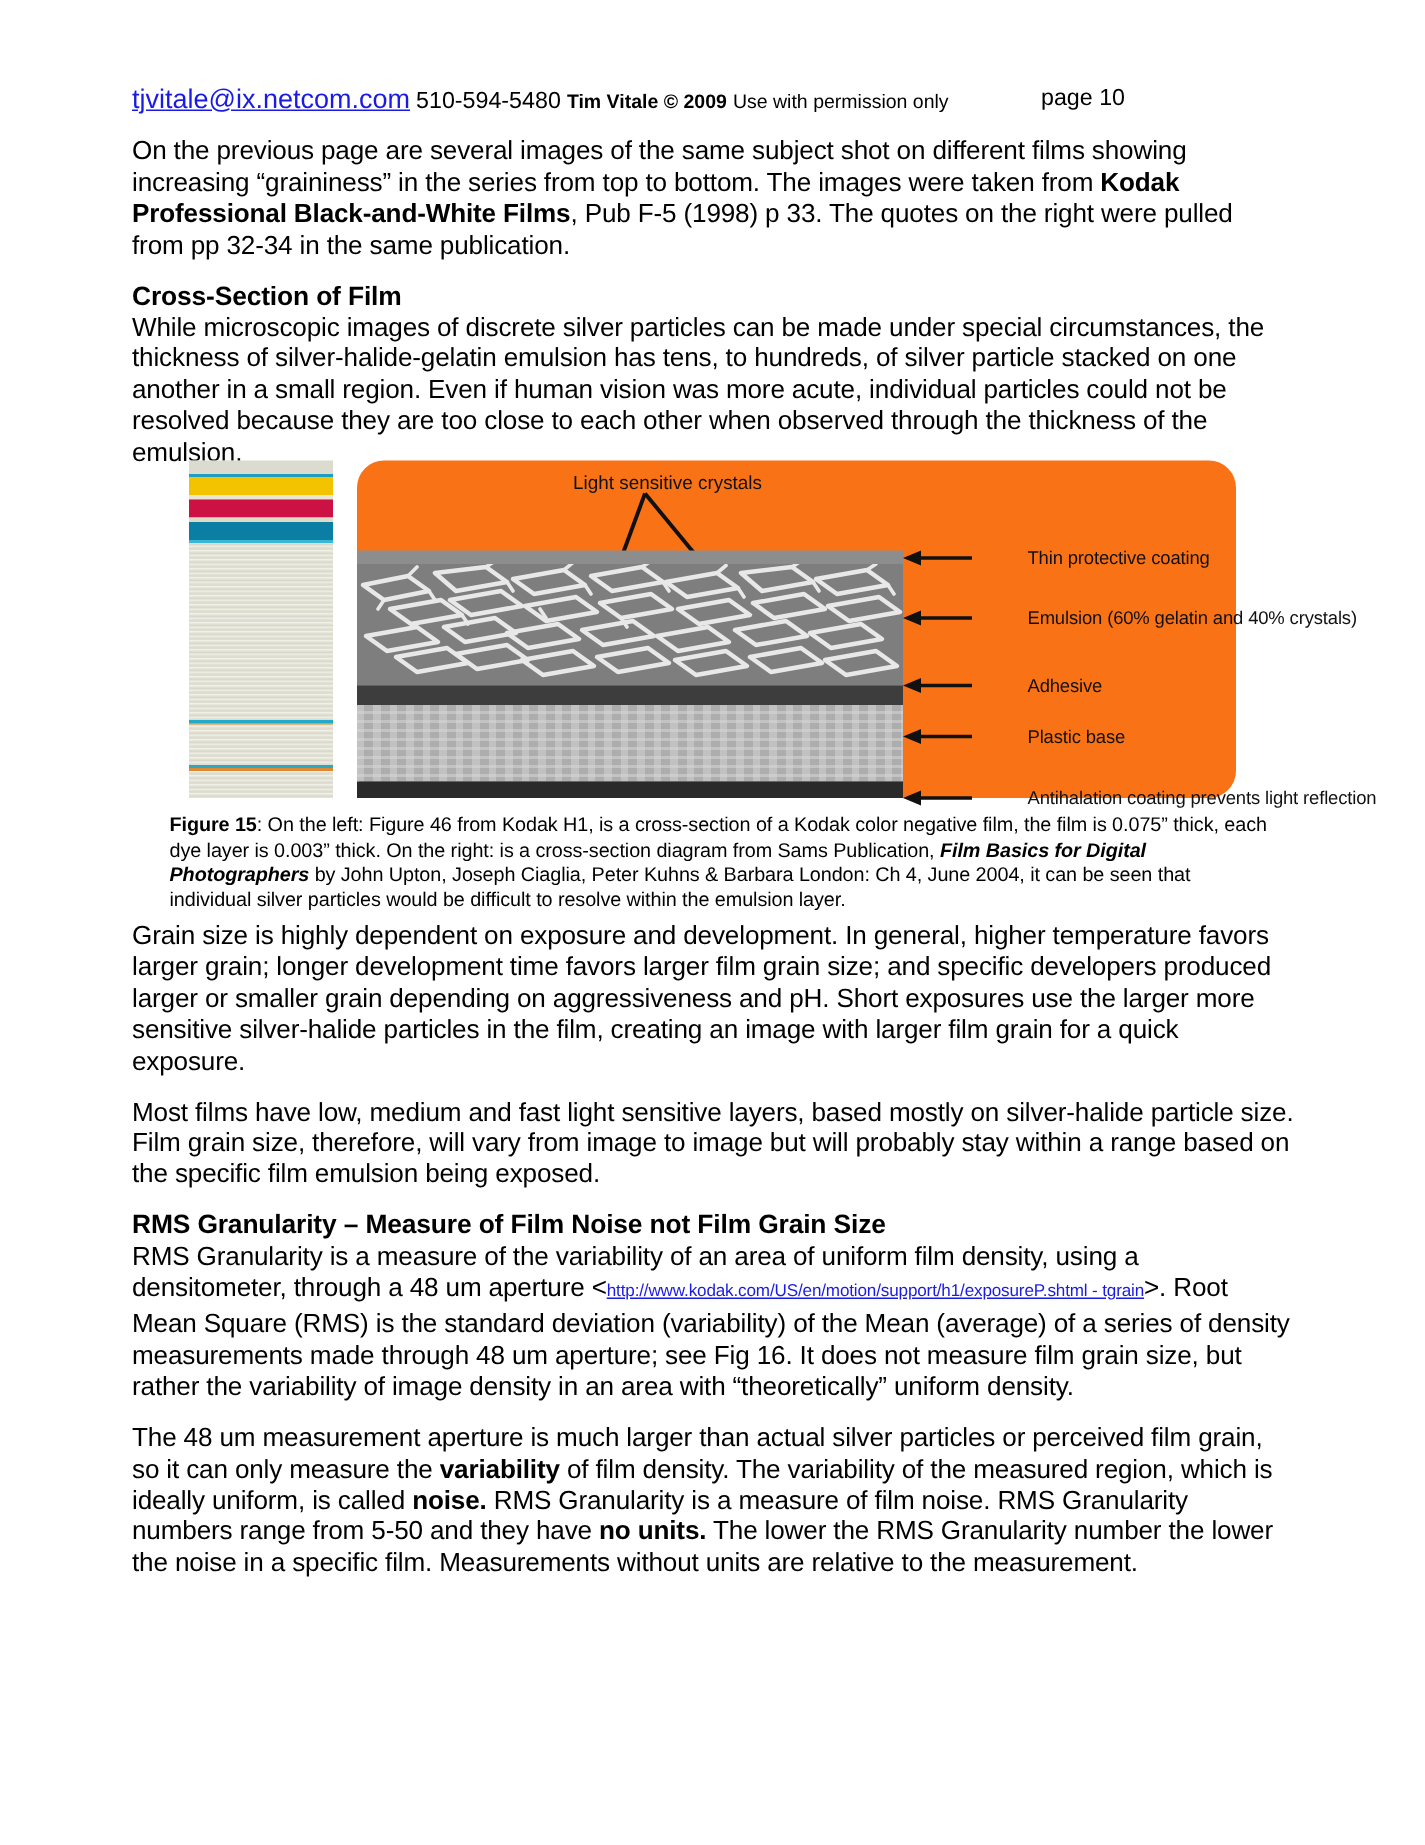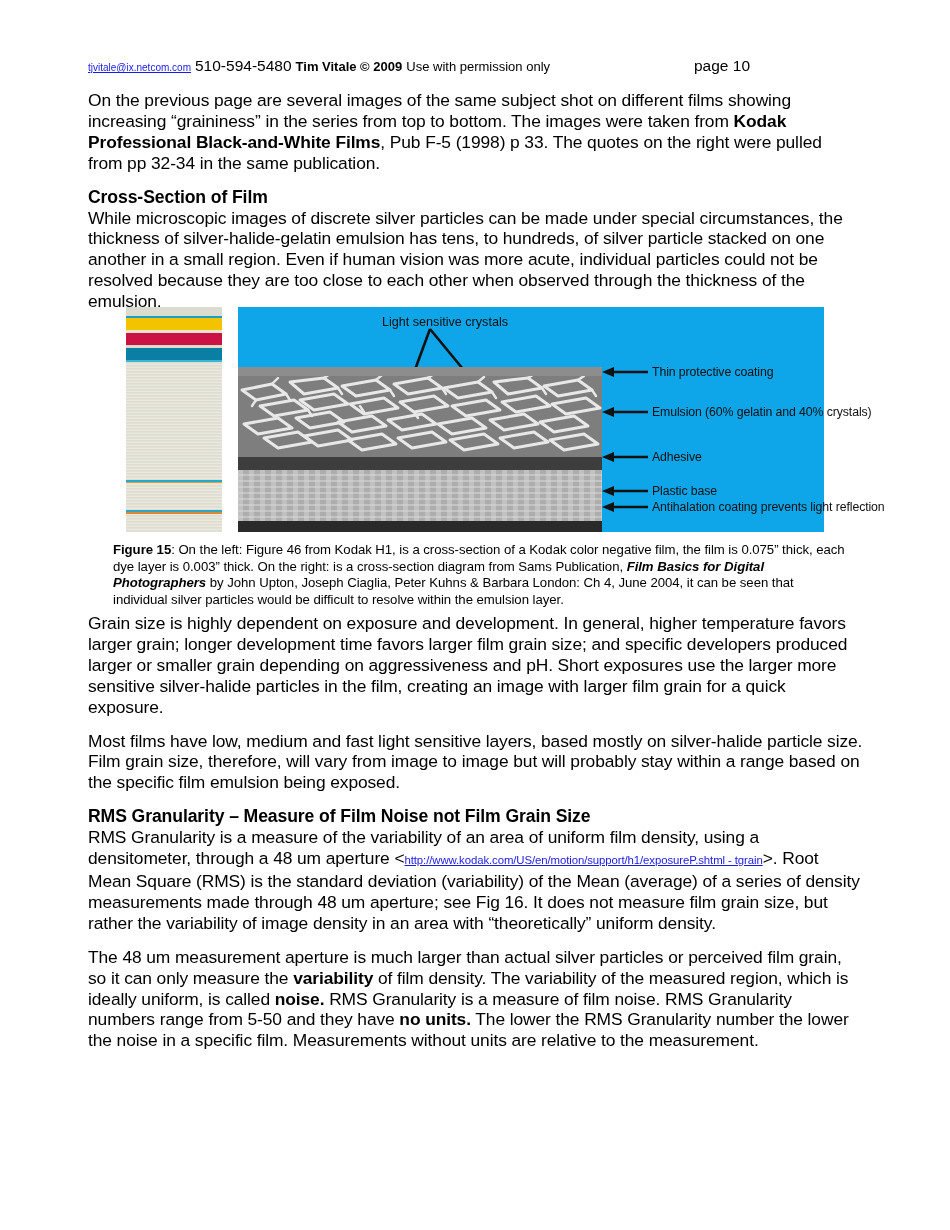--- a/index.html
+++ b/index.html
@@ -29,21 +29,21 @@
     left: 88px;
     top: 57px;
     width: 775px;
     font-size: 14.5px;
     line-height: 1.1;
     white-space: nowrap;
   }
   .header .email {
     color: #1a1ae6;
     text-decoration: underline;
-    font-size: 10px;
+    font-size: 18px;
   }
   .header .phone { font-size: 15.5px; }
   .header .owner { font-weight: bold; font-size: 13px; }
   .header .permission { font-size: 13px; }
   .header .pageno {
     position: absolute;
     left: 606px;
     top: 0px;
     font-size: 15.5px;
   }
@@ -119,21 +119,22 @@
   .fs-thin-a2 { top: 175px; height: 1px; background: #d8a13a; }
   .fs-thin-b { top: 203px; height: 2px; background: #2aa8c8; }
   .fs-thin-b2 { top: 205px; height: 2px; background: #dd8833; }
 
   .diagram {
     position: absolute;
     left: 112px;
     top: 0;
     width: 586px;
     height: 225px;
-    background: #0ea5e9;
+    background: #f97316;
+    border-radius: 18px;
   }
   .dg-stack {
     position: absolute;
     left: 0px;
     top: 60px;
     width: 364px;
     height: 165px;
   }
   .layer { position: absolute; left: 0; width: 100%; }
   .l-protective { top: 0px;  height: 9px;  background: #8d8d8d; }
@@ -178,33 +179,34 @@
     width: 222px;
     height: 165px;
   }
   .callout {
     position: absolute;
     left: 0;
     height: 14px;
     display: flex;
     align-items: flex-end;
     white-space: nowrap;
+    gap: 33px;
   }
   .callout .arrow { display: block; flex: 0 0 auto; }
   .callout .ctext {
     font-size: 12.3px;
     color: #111;
     margin-left: 2px;
     letter-spacing: -0.1px;
   }
   .co-0 { top: -2px; }
   .co-1 { top: 38px; }
   .co-2 { top: 83px; }
   .co-3 { top: 117px; }
-  .co-4 { top: 133px; }
+  .co-4 { top: 158px; }
 
   
   .caption {
     position: absolute;
     left: 113px;
     top: 542px;
     width: 738px;
     font-size: 13.2px;
     line-height: 16.6px;
     letter-spacing: -0.05px;

